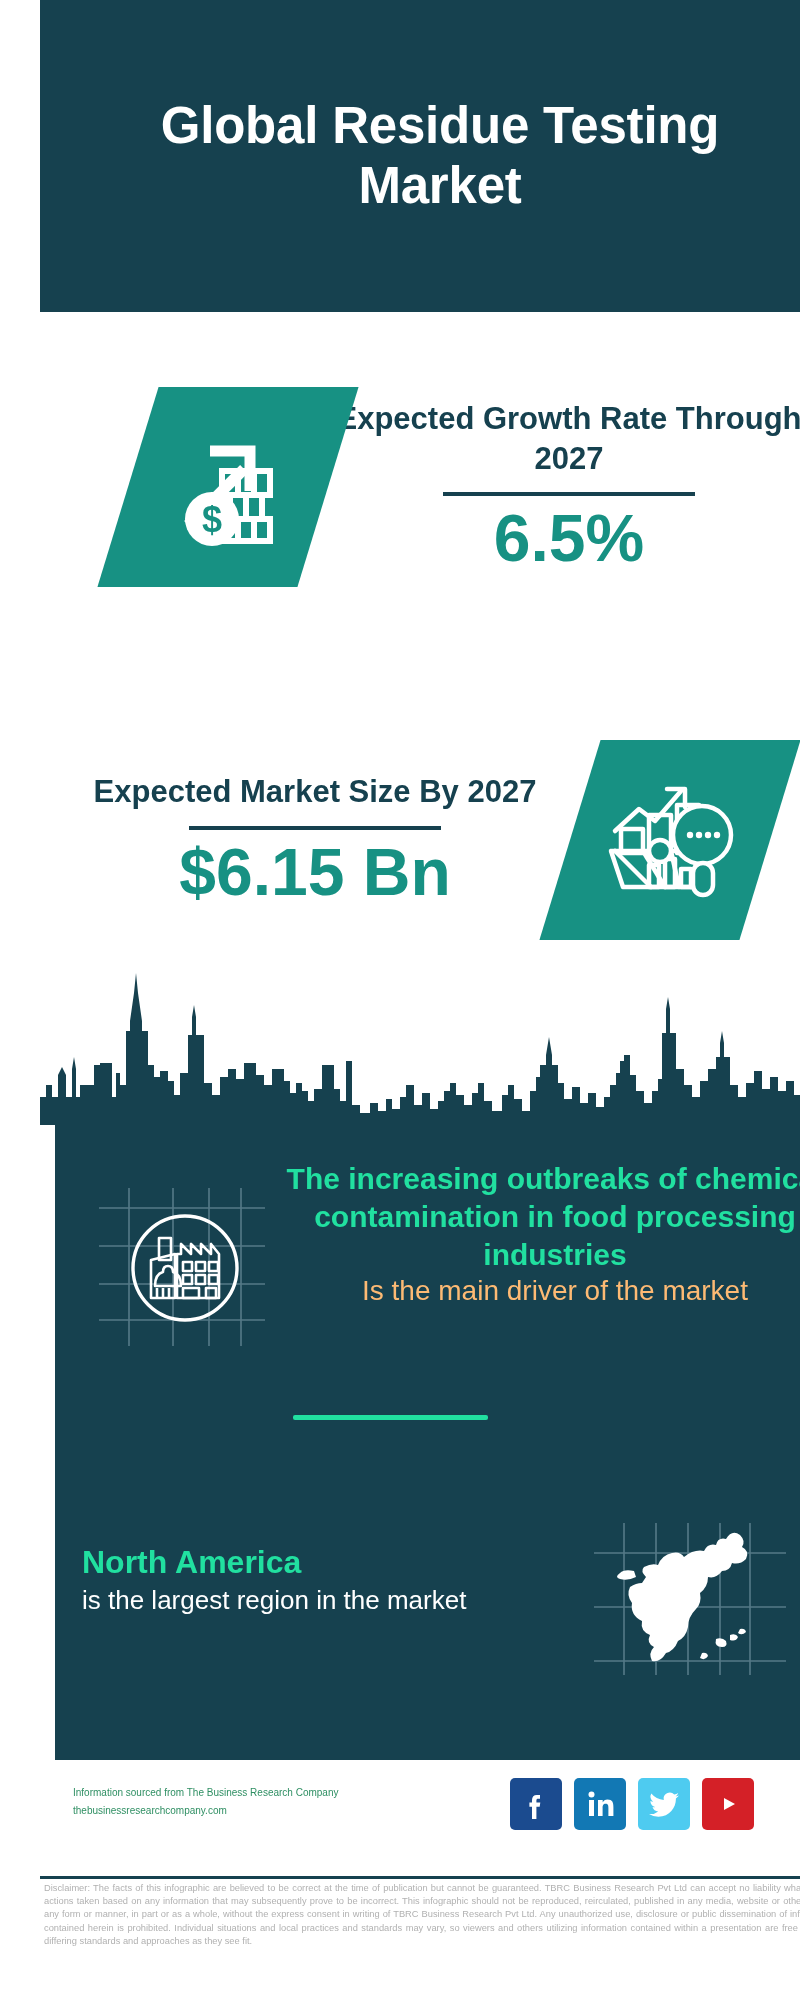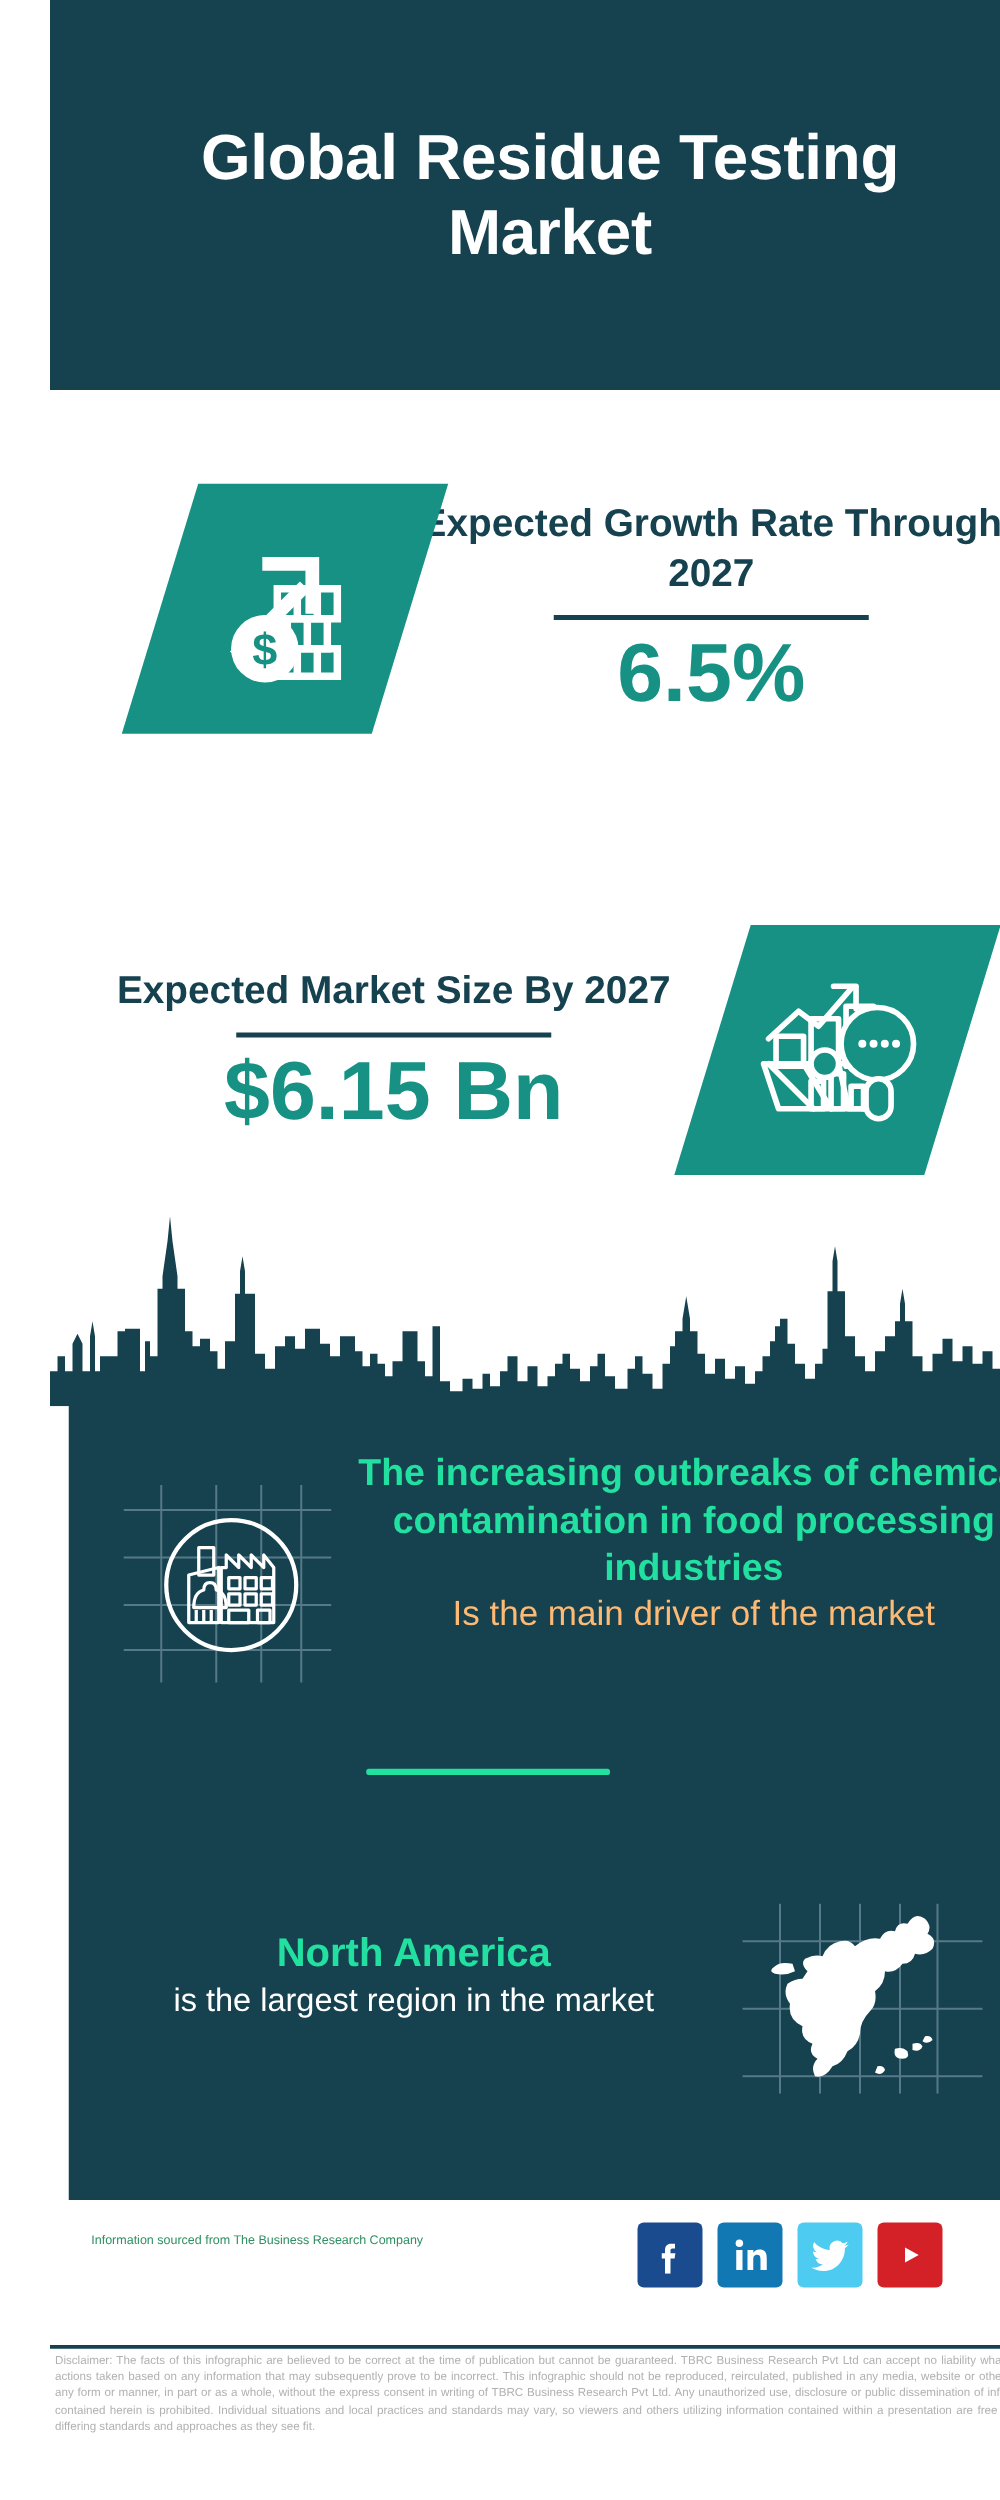--- a/index.html
+++ b/index.html
@@ -88,21 +88,21 @@
   .divider{
     position:absolute;left:253px;top:1415px;width:195px;height:5px;
     background:#21e0a0;border-radius:2px;
   }
 
   .region-row{
     position:absolute;left:0;top:1480px;width:800px;height:200px;
     display:flex;align-items:center;
   }
   .region-text{
-    flex:1;text-align:center;padding-left:42px;
+    flex:1;padding-left:42px;
   }
   .region-name{
     color:#21e0a0;font-size:32px;font-weight:bold;line-height:1.3;
   }
   .region-sub{
     color:#ffffff;font-size:26px;font-weight:normal;line-height:1.3;
   }
   .map-wrap{
     width:230px;height:190px;flex:none;margin-right:30px;position:relative;
   }
@@ -299,20 +299,21 @@
           <path d="M122 168 q5 -1 6 3 q-3 5 -8 2 Z"></path>
           <path d="M160 144 q5 -1 6 3 q-4 4 -8 1 Z"></path>
         </g>
       </svg>
     </div>
   </div>
 
   <div class="footer">
     <div class="source">
       <div>Information sourced from The Business Research Company</div>
+      <div>thebusinessresearchcompany.com</div>
     </div>
     <div class="socials">
       <div class="sbtn fb">
         <svg width="30" height="30" viewBox="0 0 30 30">
             <path fill="#ffffff" d="M19 6h-3.2c-3 0-4.8 1.9-4.8 5v2.6H8.4v4.2h2.6V30h4.4V17.8h3.3l.6-4.2h-3.9v-2.1c0-1.1.4-1.7 1.7-1.7H19z"></path>
           </svg>
       </div>
       <div class="sbtn li">
         <svg width="30" height="30" viewBox="0 0 30 30">
             <g fill="#ffffff">

